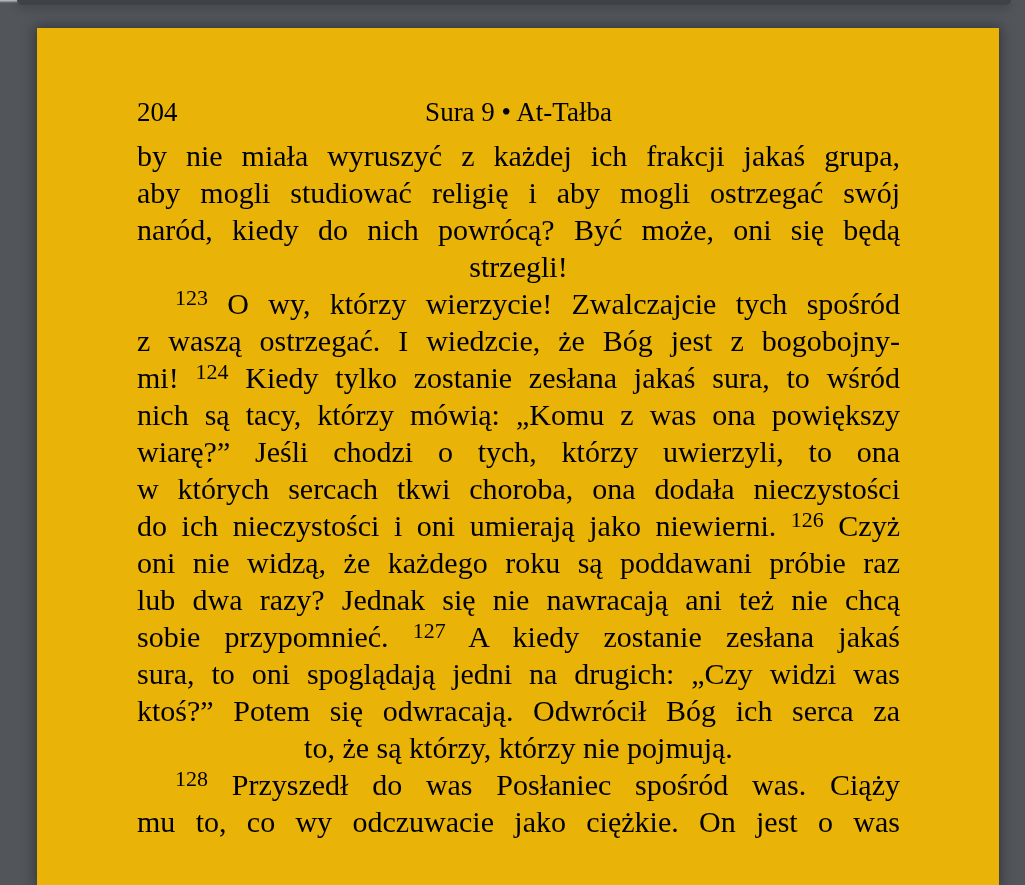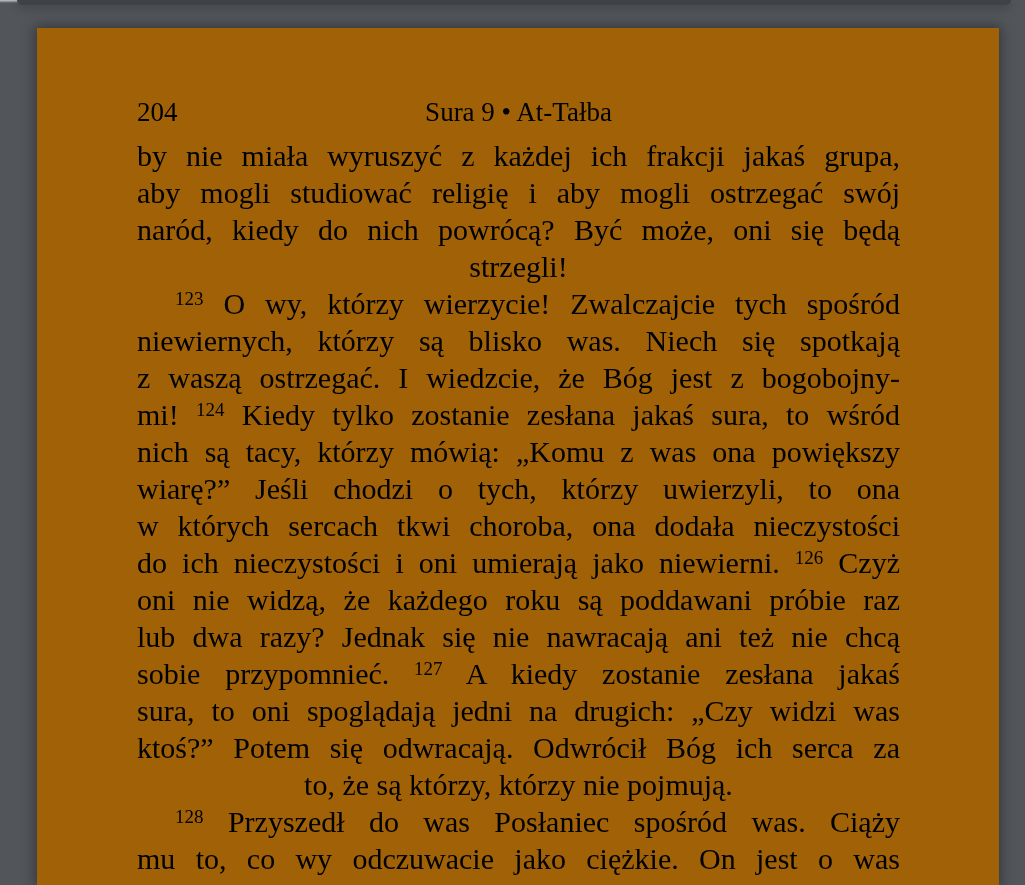--- a/index.html
+++ b/index.html
@@ -25,21 +25,21 @@
     top: 0; left: 17px;
     width: 994px; height: 5px;
     background: #3f4347;
     border-radius: 0 0 5px 5px;
     box-shadow: 0 3px 10px rgba(0,0,0,0.28);
   }
   .page {
     position: absolute;
     left: 37px; top: 28px;
     width: 962px; height: 857px;
-    background: #a16207;
+    background: #eab308;
     overflow: hidden;
     box-shadow: 0 0 12px 2px rgba(0,0,0,0.38);
   }
   .header {
     position: absolute;
     left: 100px; top: 68px;
     width: 763px; height: 36px;
     font-size: 27px;
     line-height: 32px;
     color: #000;
@@ -58,21 +58,21 @@
     font-size: 30px;
     overflow: hidden;
     text-align: center;
   }
   .line.j {
     text-align: justify;
     text-align-last: justify;
   }
   .line.ind { text-indent: 38px; }
   .line sup {
-    font-size: 19px;
+    font-size: 22px;
     line-height: 0;
     position: relative;
     top: -9px;
     vertical-align: baseline;
   }
 </style>
 </head>
 <body>
 
 <div class="top-corner-light"></div>
@@ -82,21 +82,20 @@
   <div class="header">
     <span class="pagenum">204</span>
     <span class="title">Sura 9 • At-Tałba</span>
   </div>
   <div class="lines">
       <div class="line j">by nie miała wyruszyć z każdej ich frakcji jakaś grupa,</div>
       <div class="line j">aby mogli studiować religię i aby mogli ostrzegać swój</div>
       <div class="line j">naród, kiedy do nich powrócą? Być może, oni się będą</div>
       <div class="line">strzegli!</div>
       <div class="line j ind"><sup>123</sup> O wy, którzy wierzycie! Zwalczajcie tych spośród</div>
-      <div class="line j">niewiernych, którzy są blisko was. Niech się spotkają</div>
       <div class="line j">z waszą ostrzegać. I wiedzcie, że Bóg jest z bogobojny-</div>
       <div class="line j">mi! <sup>124</sup> Kiedy tylko zostanie zesłana jakaś sura, to wśród</div>
       <div class="line j">nich są tacy, którzy mówią: „Komu z was ona powiększy</div>
       <div class="line j">wiarę?” Jeśli chodzi o tych, którzy uwierzyli, to ona</div>
       <div class="line j">w których sercach tkwi choroba, ona dodała nieczystości</div>
       <div class="line j">do ich nieczystości i oni umierają jako niewierni. <sup>126</sup> Czyż</div>
       <div class="line j">oni nie widzą, że każdego roku są poddawani próbie raz</div>
       <div class="line j">lub dwa razy? Jednak się nie nawracają ani też nie chcą</div>
       <div class="line j">sobie przypomnieć. <sup>127</sup> A kiedy zostanie zesłana jakaś</div>
       <div class="line j">sura, to oni spoglądają jedni na drugich: „Czy widzi was</div>

